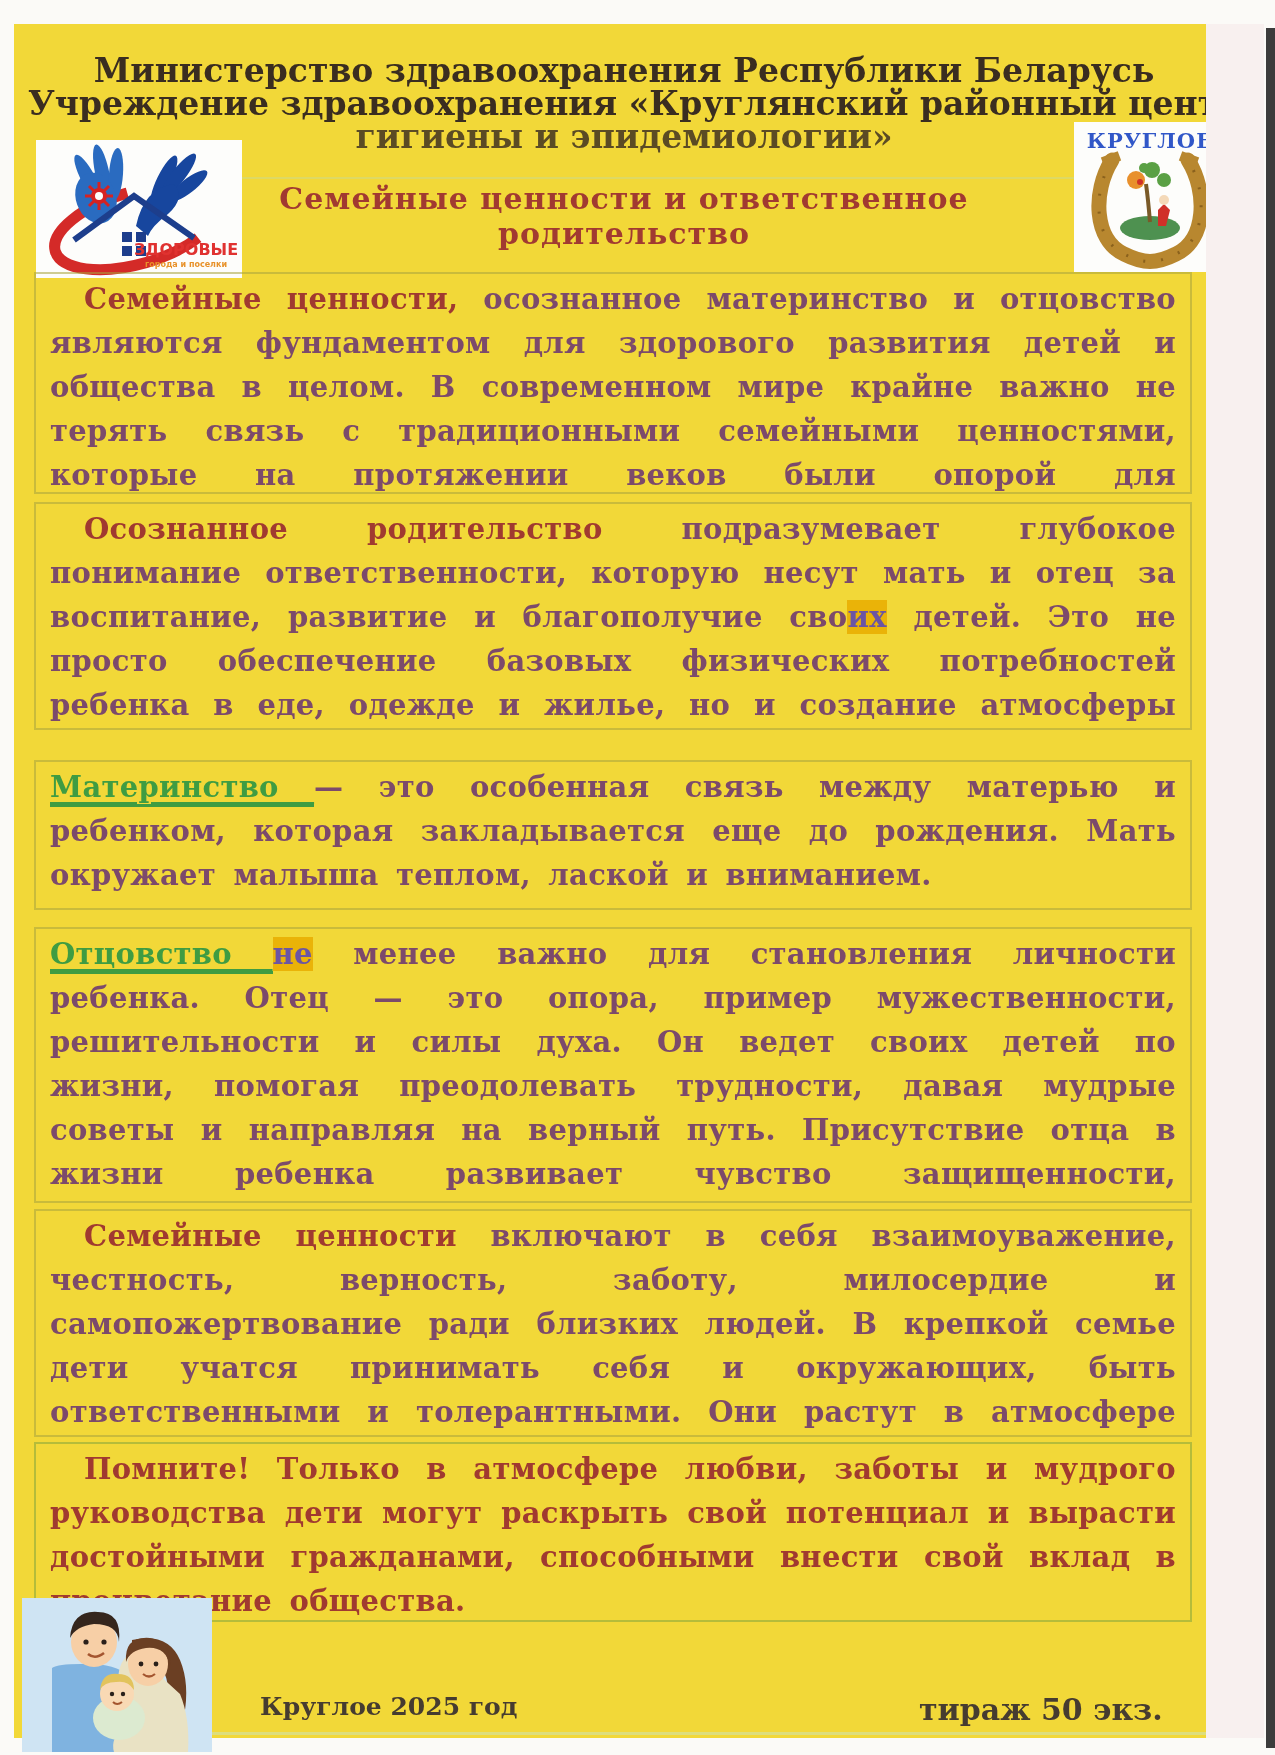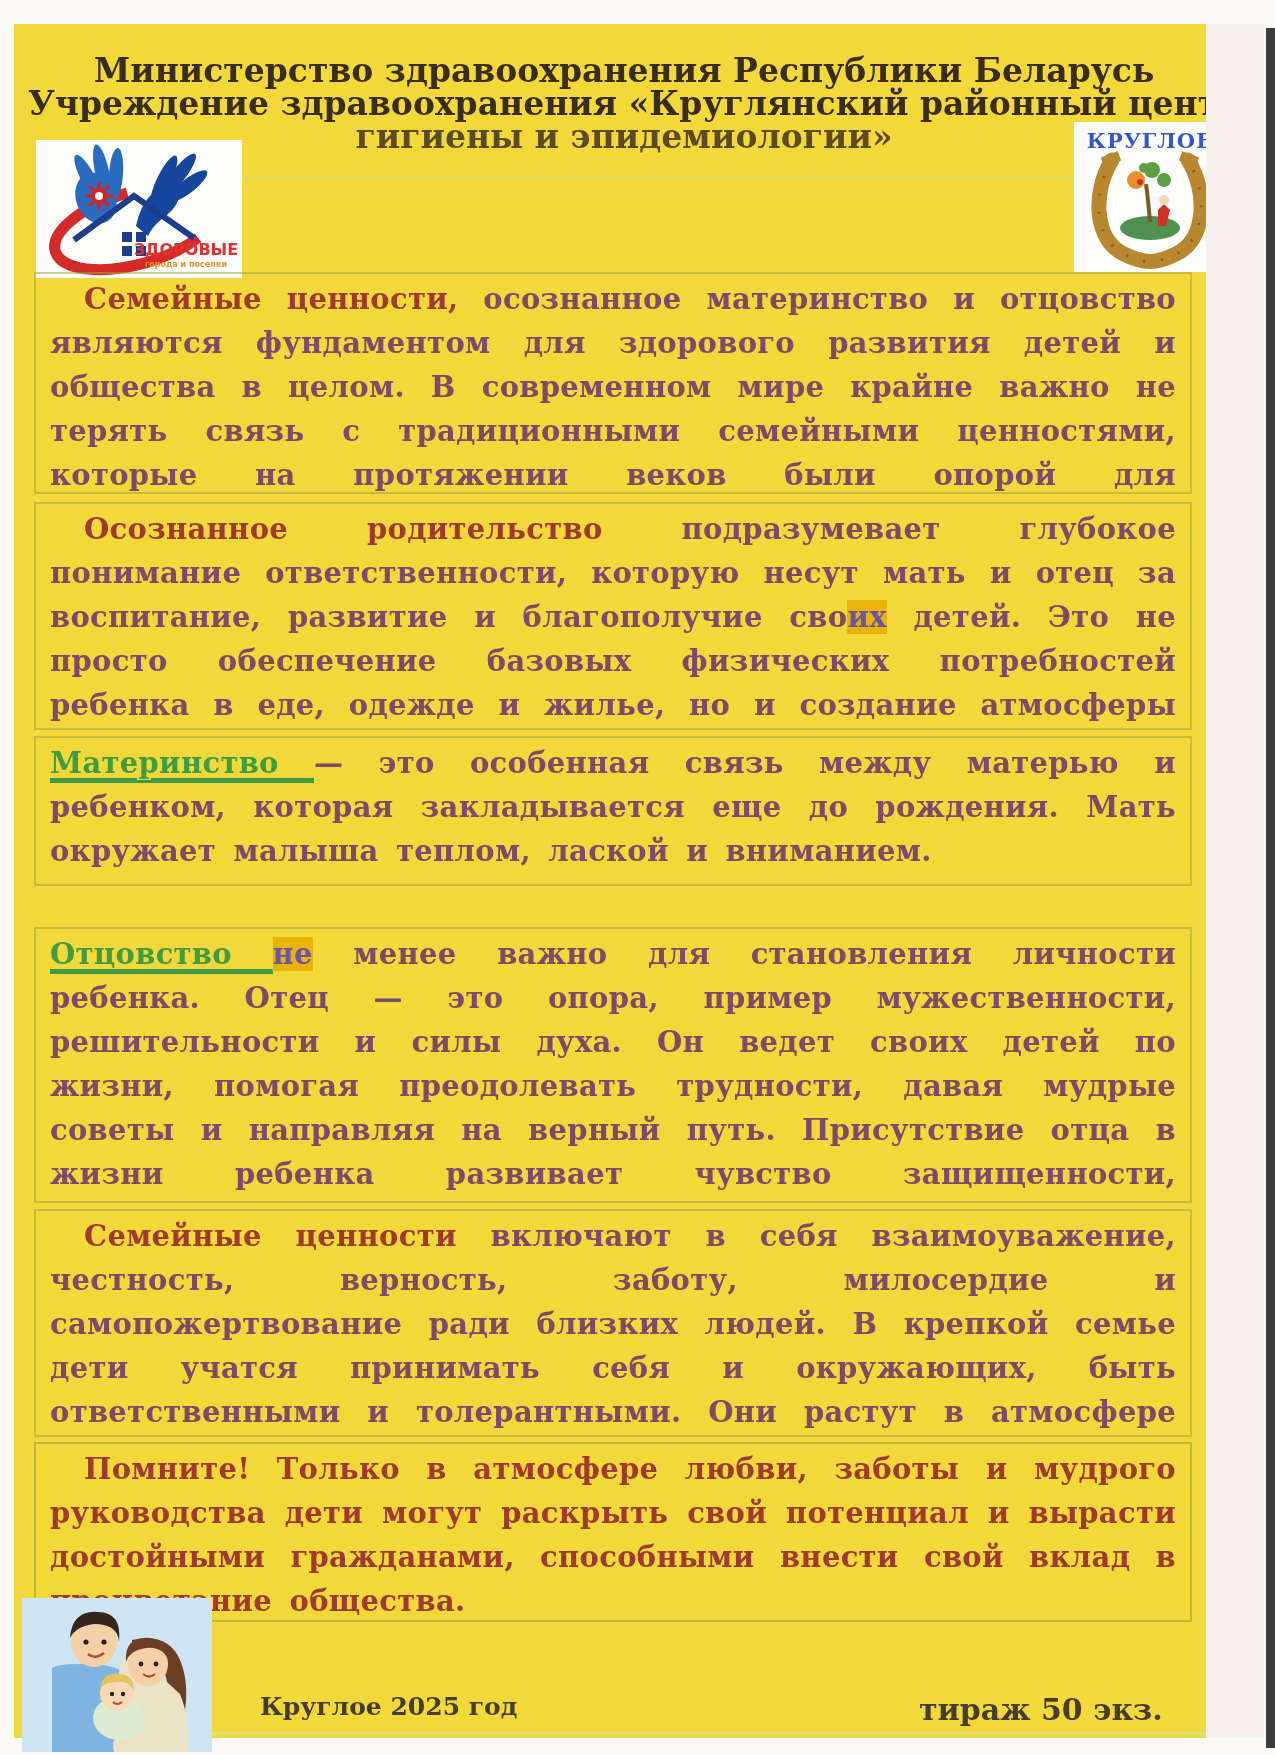--- a/index.html
+++ b/index.html
@@ -32,21 +32,21 @@
   .box{
     position:absolute;left:20px;width:1158px;box-sizing:border-box;
     border:2px solid rgba(168,164,62,.55);
     padding:3px 14px;overflow:hidden;
     text-align:justify;font-weight:bold;font-size:29px;line-height:44px;
     color:var(--body_text,#7c4a6b);
     word-spacing:7px;letter-spacing:.3px;
   }
   .b1{top:248px;height:222px;}
   .b2{top:478px;height:228px;}
-  .b3{top:712px;height:150px;}
+  .b3{top:736px;height:150px;}
   .b4{top:903px;height:276px;}
   .b5{top:1185px;height:228px;}
   .b6{top:1418px;height:180px;border-color:rgba(140,170,60,.6);}
   .seg-body{color:var(--body_text,#7c4a6b);}
   .seg-lead{color:var(--lead_text,#a03a30);margin-left:34px;}
   .seg-green{color:var(--green_text,#3f9c42);
     border-bottom:3px solid var(--green_text,#3f9c42);
     text-decoration:underline;text-decoration-thickness:2px;text-underline-offset:5px;}
   .seg-hl{color:#6b55a4;background:#eab308;}
   
@@ -68,20 +68,21 @@
 <div class="scan">
   <div class="page">
 
     <div class="header">
       <div class="h-line">Министерство здравоохранения Республики Беларусь</div>
       <div class="h-line">Учреждение здравоохранения «Круглянский районный центр</div>
       <div class="h-line h-line3">гигиены и эпидемиологии»</div>
     </div>
 
     <div class="divider"></div>
+    <div class="title">Семейные ценности и ответственное родительство</div>
 
     <svg class="logo-left" width="206" height="138" viewBox="0 0 206 138">
       <rect x="0" y="0" width="206" height="138" fill="#fdfdfb"></rect>
       <ellipse cx="100" cy="88" rx="84" ry="36" fill="none" stroke="#d42a28" stroke-width="11" transform="rotate(-16 100 88)" stroke-dasharray="255 130" stroke-dashoffset="-40"></ellipse>
 
       <g fill="#2a6bc0">
         <ellipse cx="52" cy="38" rx="7" ry="26" transform="rotate(-28 52 38)"></ellipse>
         <ellipse cx="66" cy="32" rx="7" ry="28" transform="rotate(-12 66 32)"></ellipse>
         <ellipse cx="80" cy="34" rx="7" ry="26" transform="rotate(4 80 34)"></ellipse>
         <ellipse cx="60" cy="58" rx="20" ry="26" transform="rotate(-20 60 58)"></ellipse>

